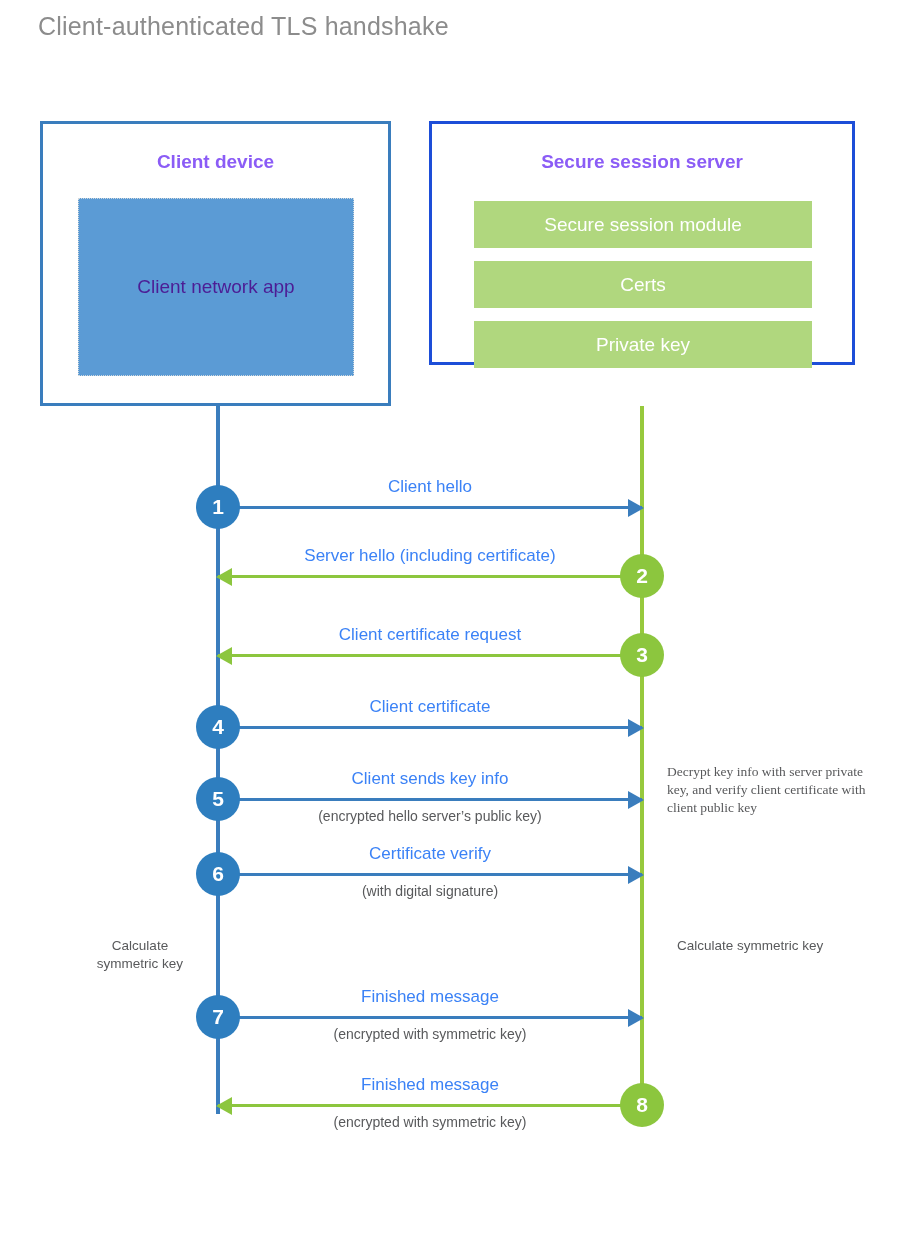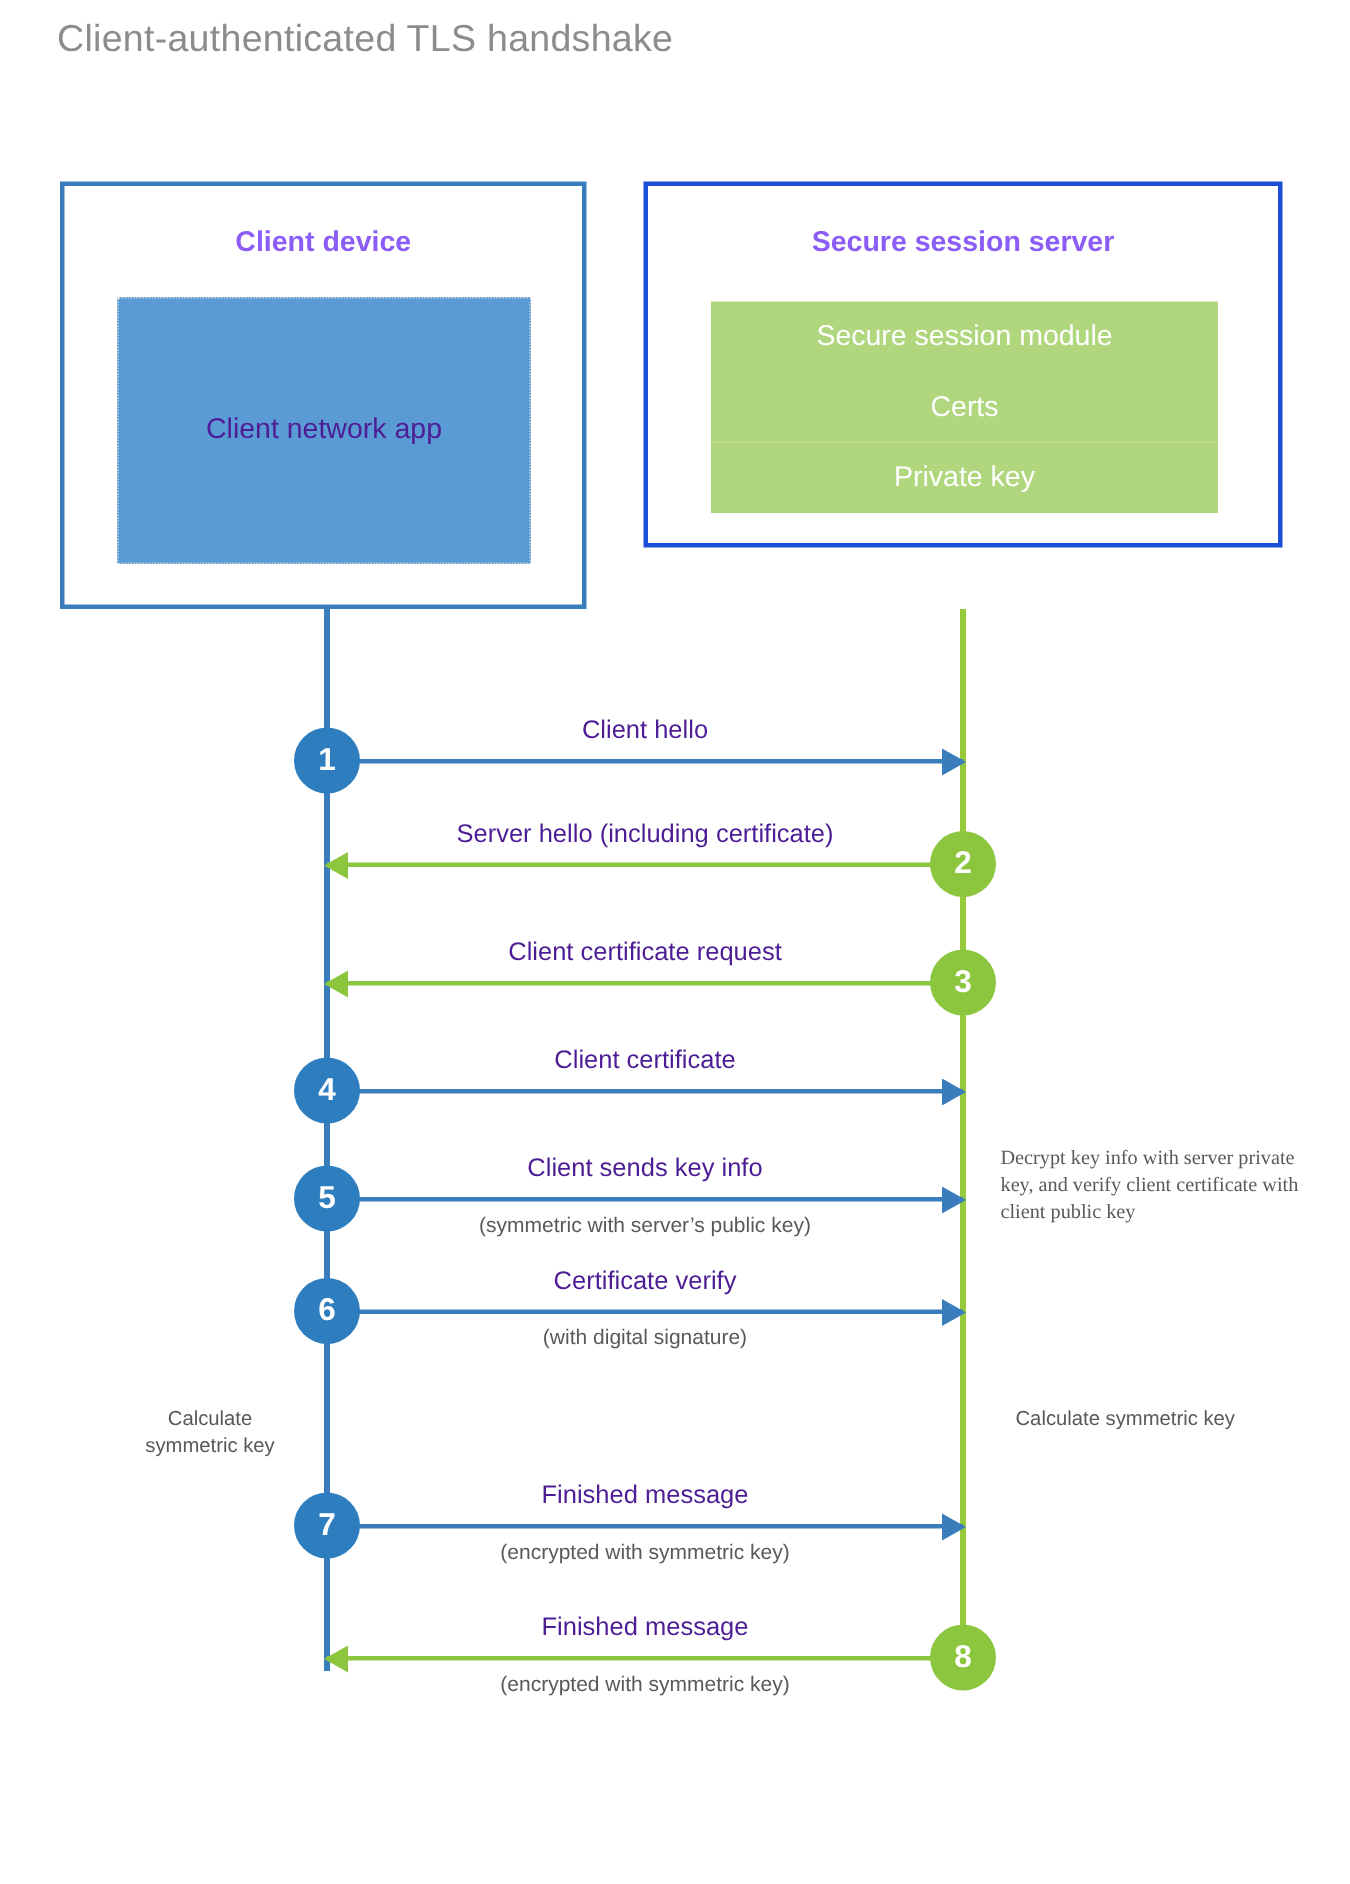--- a/index.html
+++ b/index.html
@@ -82,20 +82,21 @@
 
   .server-bars {
     position: absolute;
     left: 42px;
     top: 77px;
     width: 338px;
   }
   .server-bar {
     height: 47px;
     background: #b0d77e;
+    margin-bottom: 13px;
     display: flex;
     align-items: center;
     justify-content: center;
     color: #ffffff;
     font-size: 19px;
   }
 
   
   .lifeline {
     position: absolute;
@@ -169,21 +170,21 @@
     left: 620px;
     background: #8cc63e;
   }
 
   .msg .msg-label {
     position: absolute;
     left: 218px;
     width: 424px;
     text-align: center;
     font-size: 17px;
-    color: #4c1d95;
+    color: #3b82f6;
     top: -30px;
     white-space: nowrap;
   }
   .msg .msg-sublabel {
     position: absolute;
     left: 218px;
     width: 424px;
     text-align: center;
     font-size: 14px;
     color: #58595b;
@@ -268,21 +269,21 @@
   <div class="arrow-line"></div>
   <div class="arrow-head"></div>
   <div class="step-circle">4</div>
 </div>
 
 <div class="msg to-server" style="top:799px">
   <div class="msg-label">Client sends key info</div>
   <div class="arrow-line"></div>
   <div class="arrow-head"></div>
   <div class="step-circle">5</div>
-  <div class="msg-sublabel">(symmetric with server’s public key)</div>
+  <div class="msg-sublabel">(encrypted hello server’s public key)</div>
 </div>
 
 <div class="msg to-server" style="top:874px">
   <div class="msg-label">Certificate verify</div>
   <div class="arrow-line"></div>
   <div class="arrow-head"></div>
   <div class="step-circle">6</div>
   <div class="msg-sublabel">(with digital signature)</div>
 </div>
 

